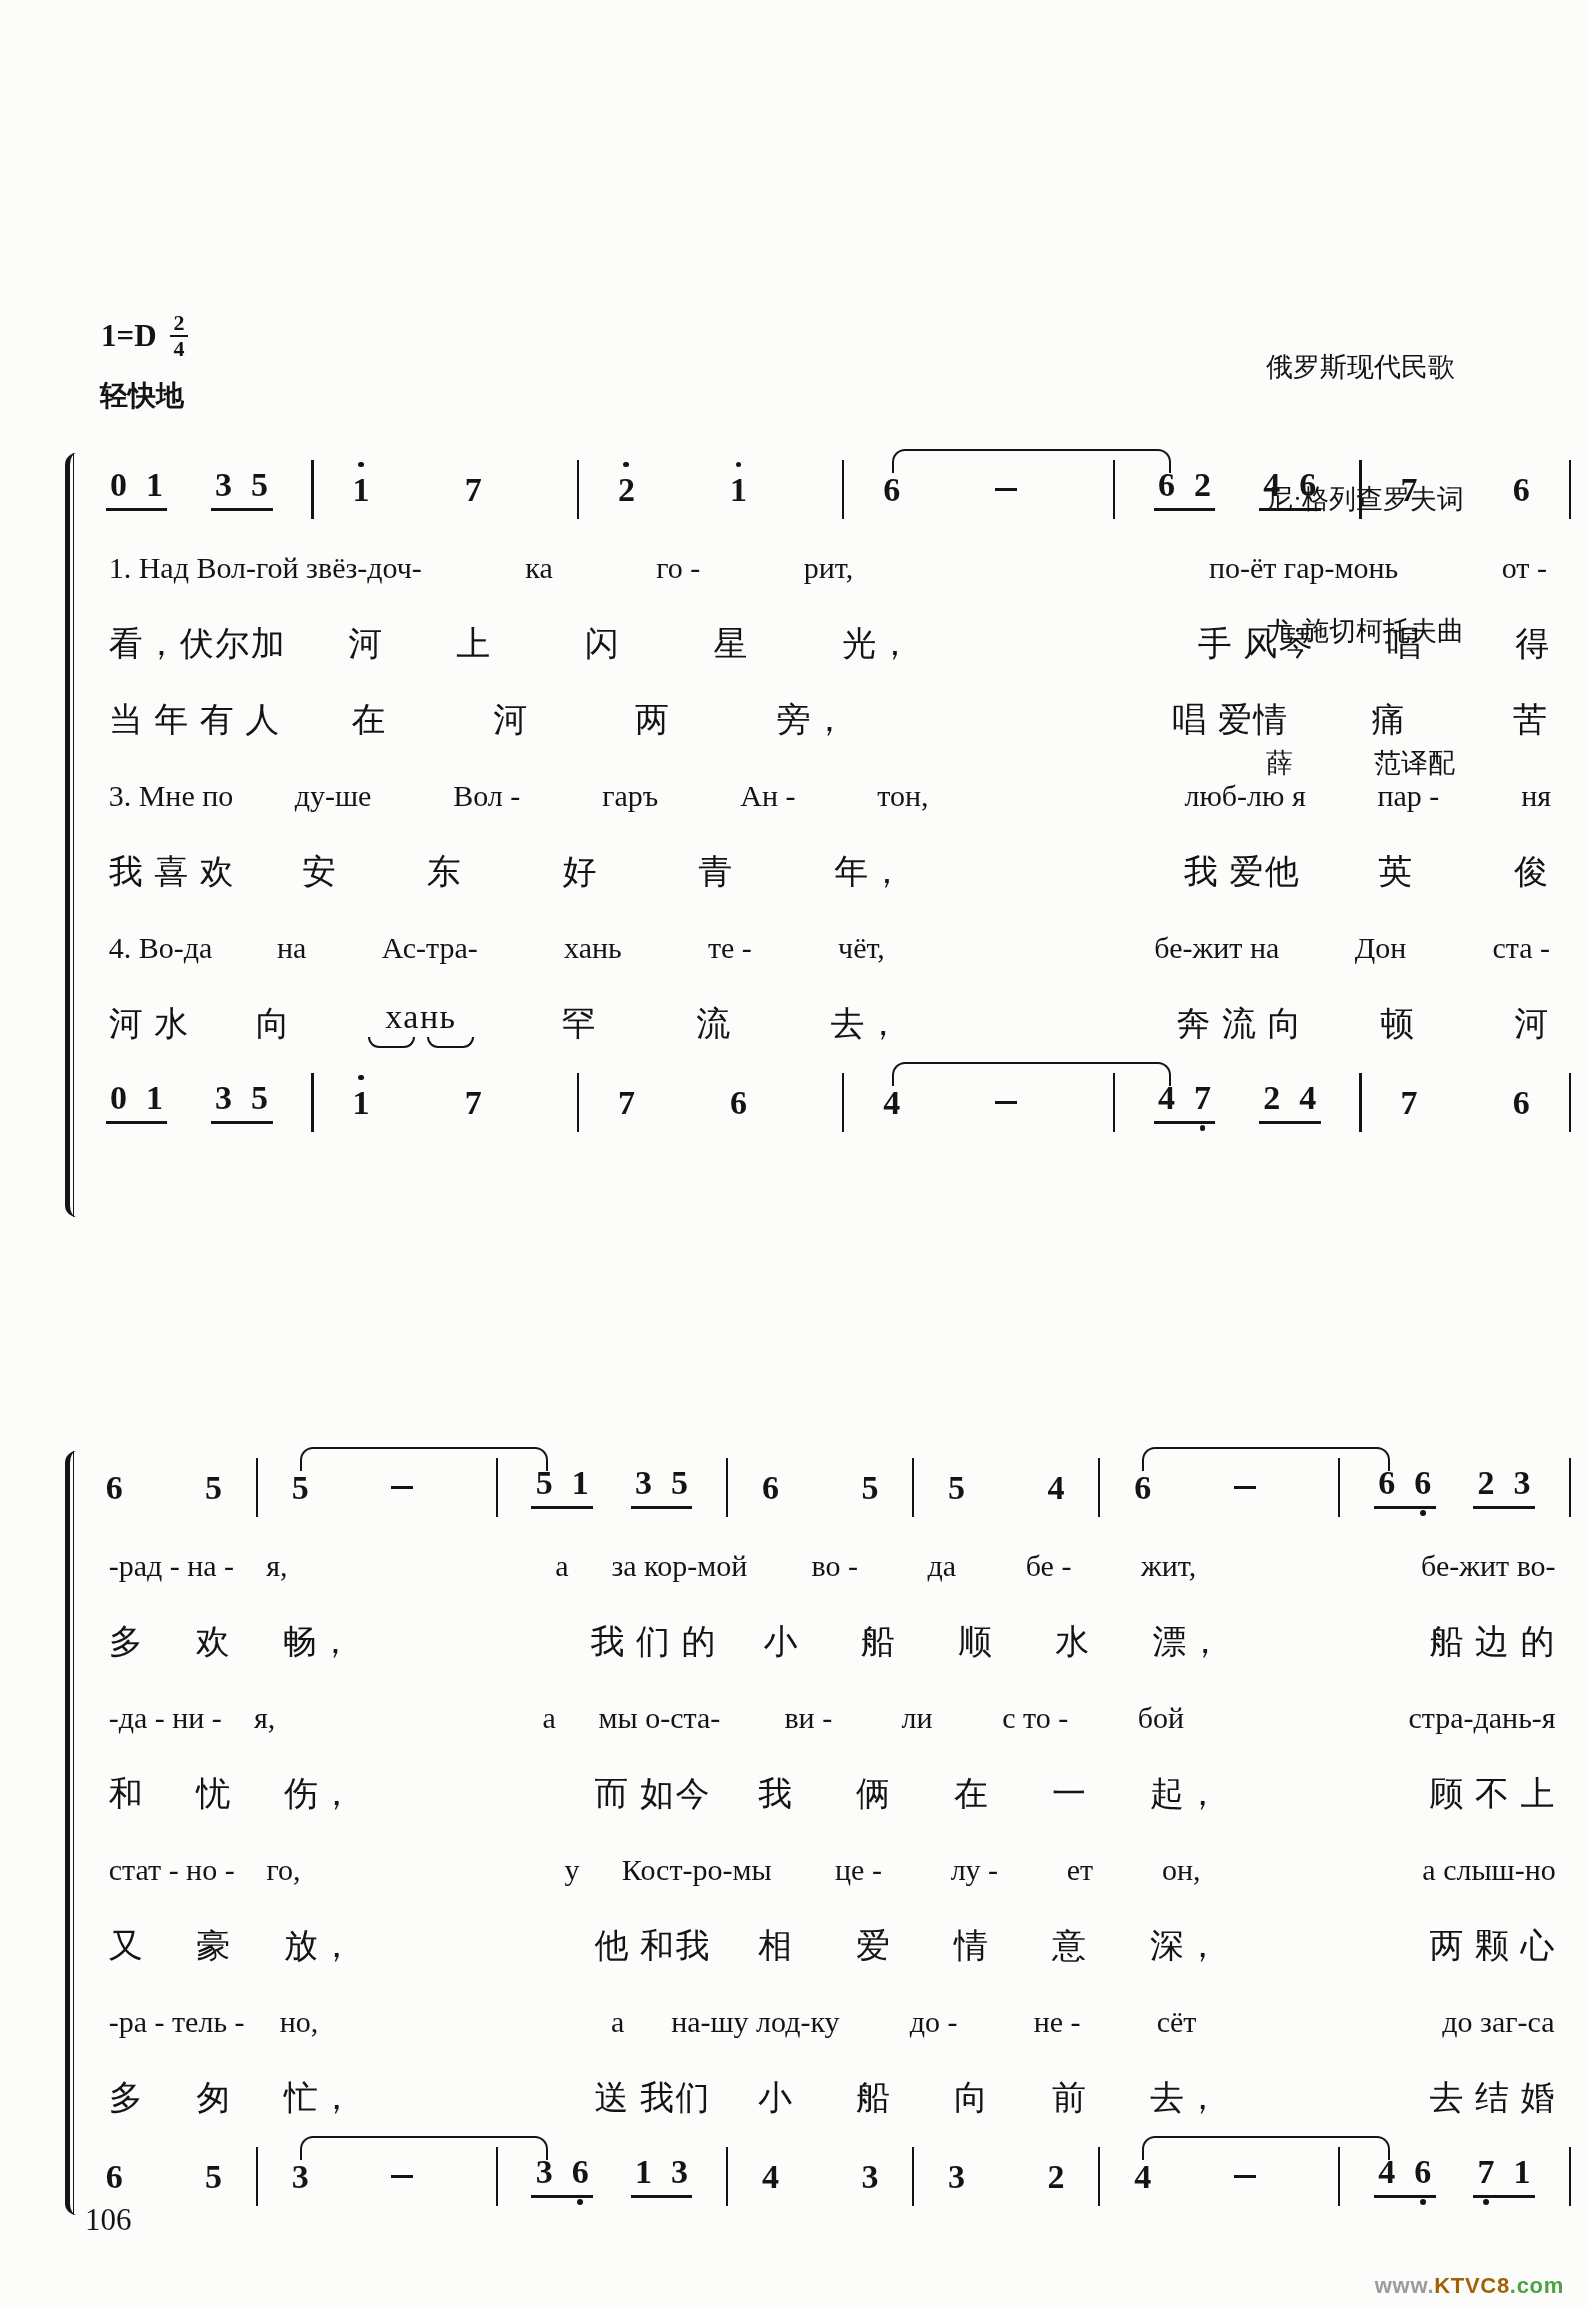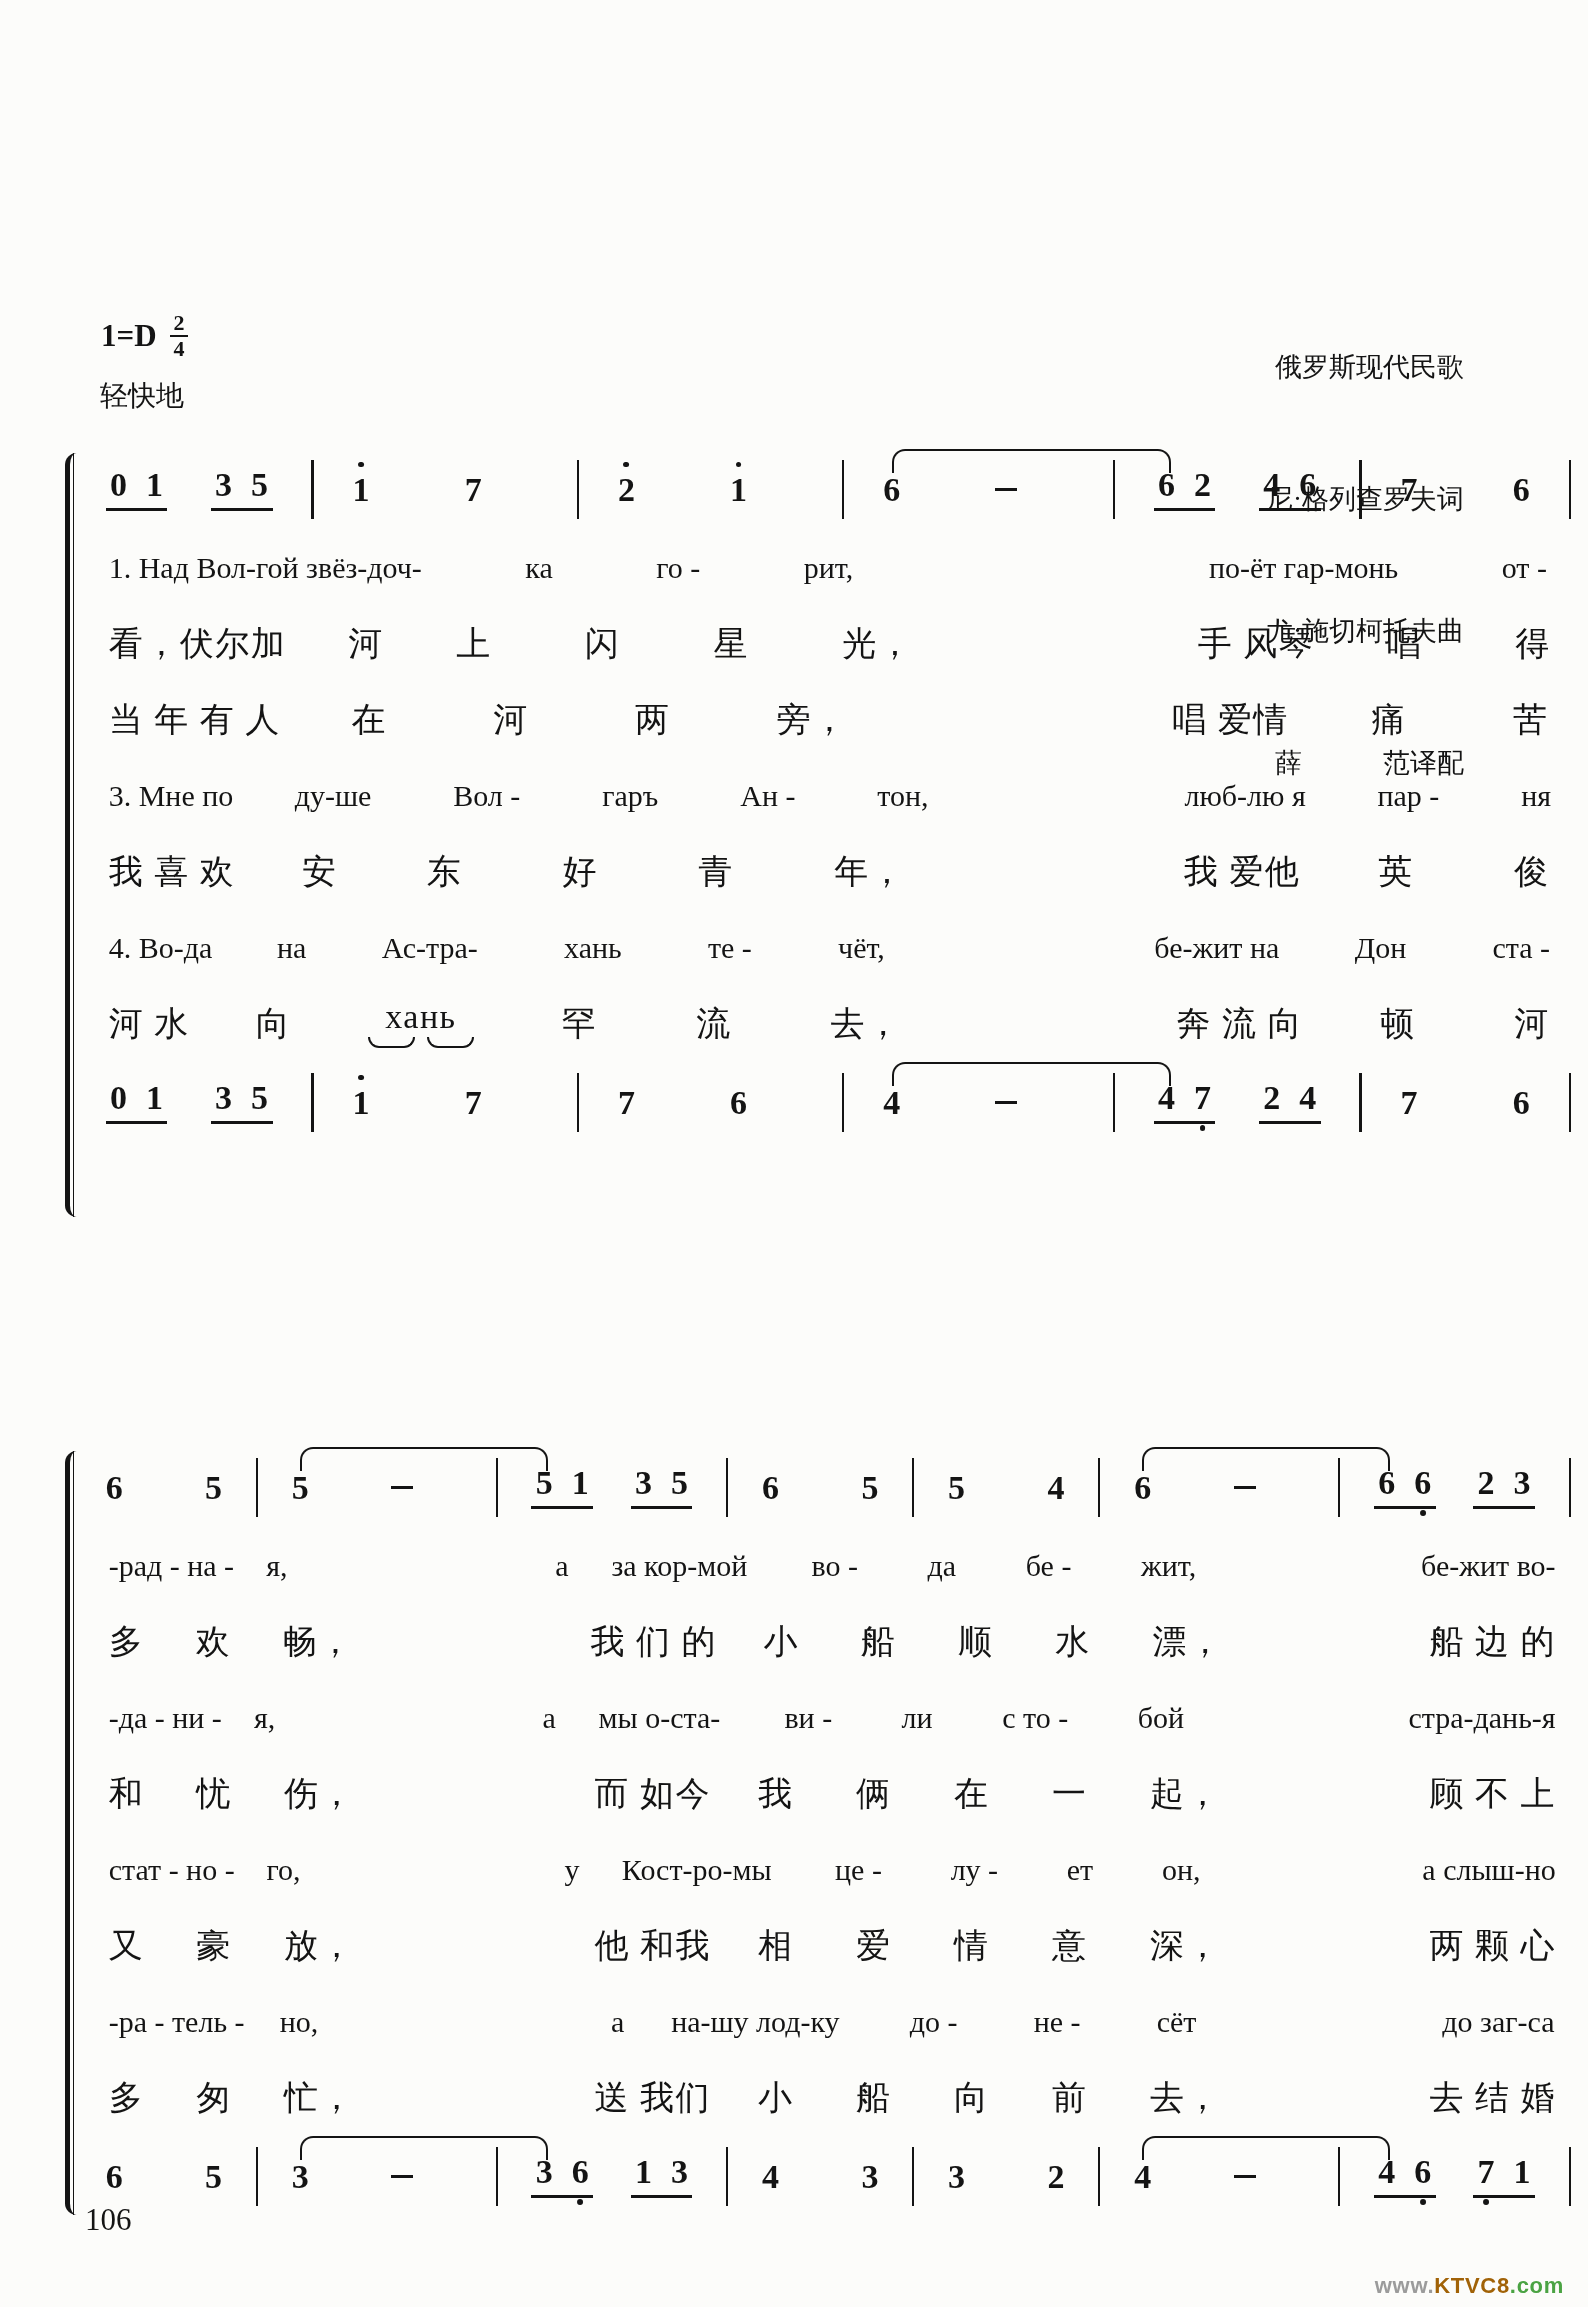--- a/index.html
+++ b/index.html
@@ -11,32 +11,32 @@
   
   .title{
     position:absolute;top:85px;left:0;width:100%;text-align:center;
     font-weight:700;font-size:40px;letter-spacing:2.9px;white-space:pre;
   }
   .subtitle{
     position:absolute;top:179px;left:0;width:100%;text-align:center;
     font-weight:700;font-size:35px;letter-spacing:10.3px;
   }
   .credits{
-    position:absolute;top:257px;right:125px;text-align:right;
+    position:absolute;top:257px;right:125px;text-align:left;
     font-size:27px;line-height:44px;white-space:pre;
   }
   .keyrow{
     position:absolute;left:101px;top:311px;display:flex;align-items:center;gap:13.2px;
     font-weight:700;font-size:31px;
   }
   .ts{display:inline-flex;flex-direction:column;align-items:center;
       font-size:22px;line-height:1.05;font-weight:700;}
   .ts-top{border-bottom:2.2px solid #141414;padding:0 3.7px 0.7px;}
   .ts-bottom{padding-top:0.7px;}
-  .tempo{position:absolute;left:100px;top:377px;font-size:28px;}
+  .tempo{position:absolute;left:100px;top:377px;font-size:28px;font-weight:bold;}
   
   .system{position:absolute;left:65px;width:1513px;height:772px;}
   .system.s1{top:449px;}
   .system.s2{top:1447px;}
   .brace{position:absolute;left:0;top:4.4px;bottom:4.4px;width:10.3px;
          border-left:5.1px solid #141414;border-radius:11.7px 0 0 11.7px;}
   .brace::after{content:"";position:absolute;left:2.9px;top:0;bottom:0;width:1.5px;background:#141414;}
   .sys-inner{position:absolute;left:11.7px;right:0;top:0;bottom:0;display:flex;flex-direction:column;}
   
   .mline{display:flex;align-items:center;height:81px;position:relative;

